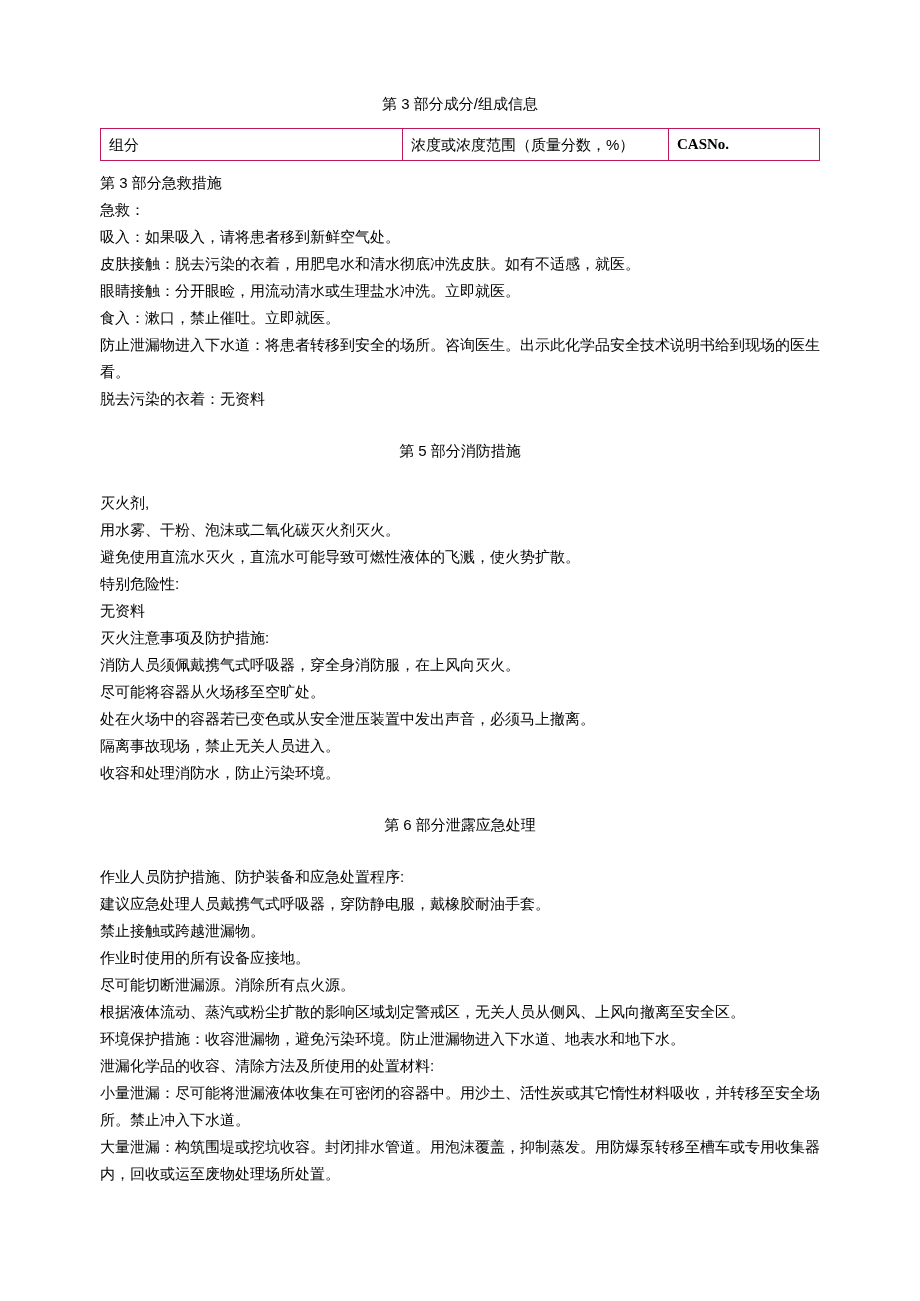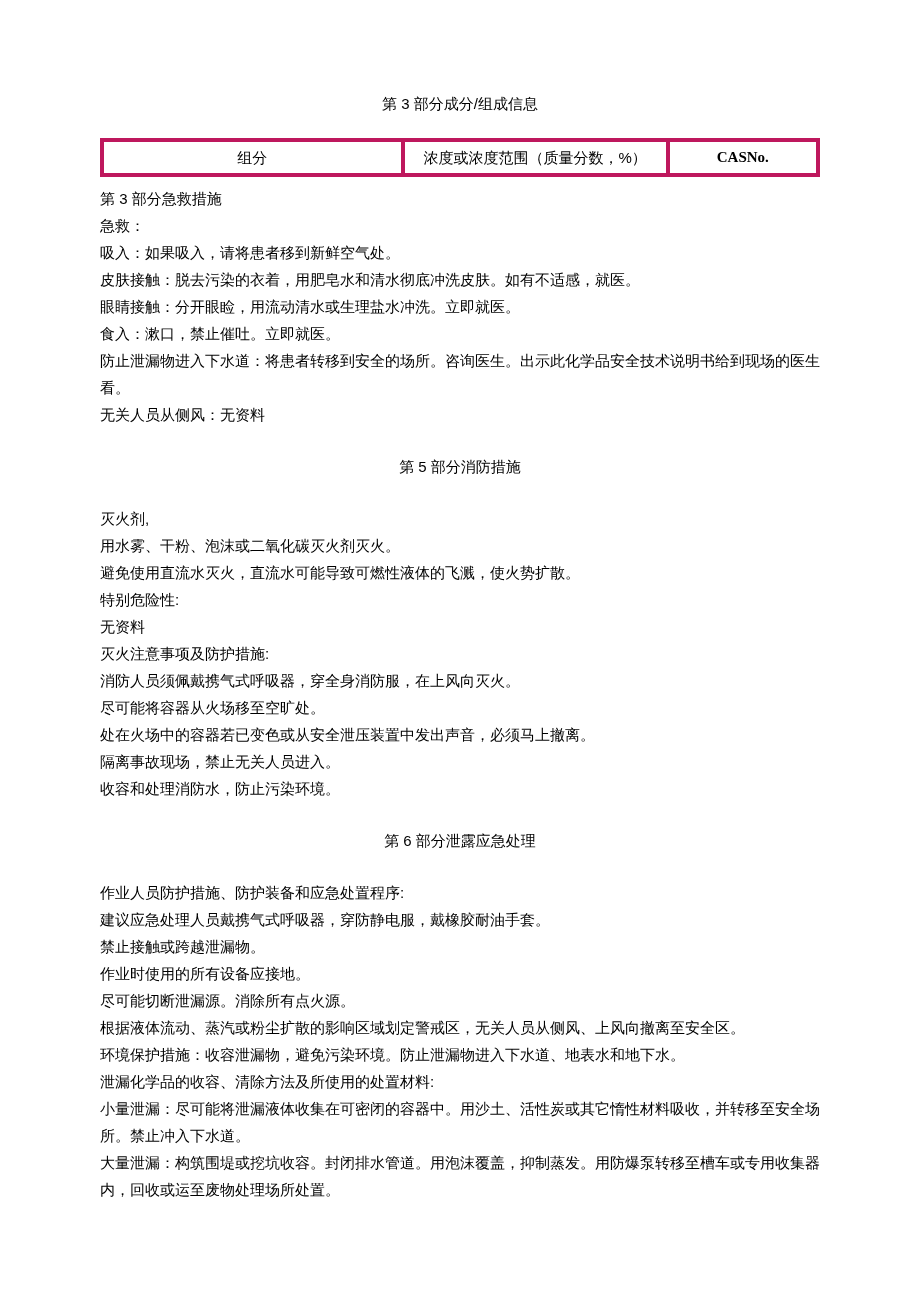--- a/index.html
+++ b/index.html
@@ -11,31 +11,31 @@
       background: #ffffff;
       font-family: "Microsoft YaHei", "SimSun", sans-serif;
       font-size: 15px;
       color: #000000;
       line-height: 1.8;
       padding: 90px 100px 100px 100px;
       width: 920px;
     }
     .section-header {
       text-align: center;
-      margin-bottom: 21px;
+      margin-bottom: 11px;
     }
     table {
       width: 100%;
       border-collapse: collapse;
       margin-bottom: 8px;
     }
     table th, table td {
-      border: 4px solid #be185d;
-      padding: 2px 14px;
-      text-align: center;
+      border: 1px solid #be185d;
+      padding: 2px 8px;
+      text-align: left;
       font-weight: normal;
     }
     table th {
       font-weight: normal;
     }
     .cas-header {
       font-weight: bold;
       font-family: Liberation Serif, serif;
     }
     .para {
@@ -61,21 +61,21 @@
 </tbody>
   </table>
 
 <p class="para">第 3 部分急救措施</p>
 <p class="para">急救：</p>
 <p class="para">吸入：如果吸入，请将患者移到新鲜空气处。</p>
 <p class="para">皮肤接触：脱去污染的衣着，用肥皂水和清水彻底冲洗皮肤。如有不适感，就医。</p>
 <p class="para">眼睛接触：分开眼睑，用流动清水或生理盐水冲洗。立即就医。</p>
 <p class="para">食入：漱口，禁止催吐。立即就医。</p>
 <p class="para">防止泄漏物进入下水道：将患者转移到安全的场所。咨询医生。出示此化学品安全技术说明书给到现场的医生看。</p>
-<p class="para">无关人员从侧风：无资料</p>
+<p class="para">脱去污染的衣着：无资料</p>
 
 <div class="section-header section-gap">第 5 部分消防措施</div>
 
 <p class="para">灭火剂,</p>
 <p class="para">用水雾、干粉、泡沫或二氧化碳灭火剂灭火。</p>
 <p class="para">避免使用直流水灭火，直流水可能导致可燃性液体的飞溅，使火势扩散。</p>
 <p class="para">特别危险性:</p>
 <p class="para">无资料</p>
 <p class="para">灭火注意事项及防护措施:</p>
 <p class="para">消防人员须佩戴携气式呼吸器，穿全身消防服，在上风向灭火。</p>

